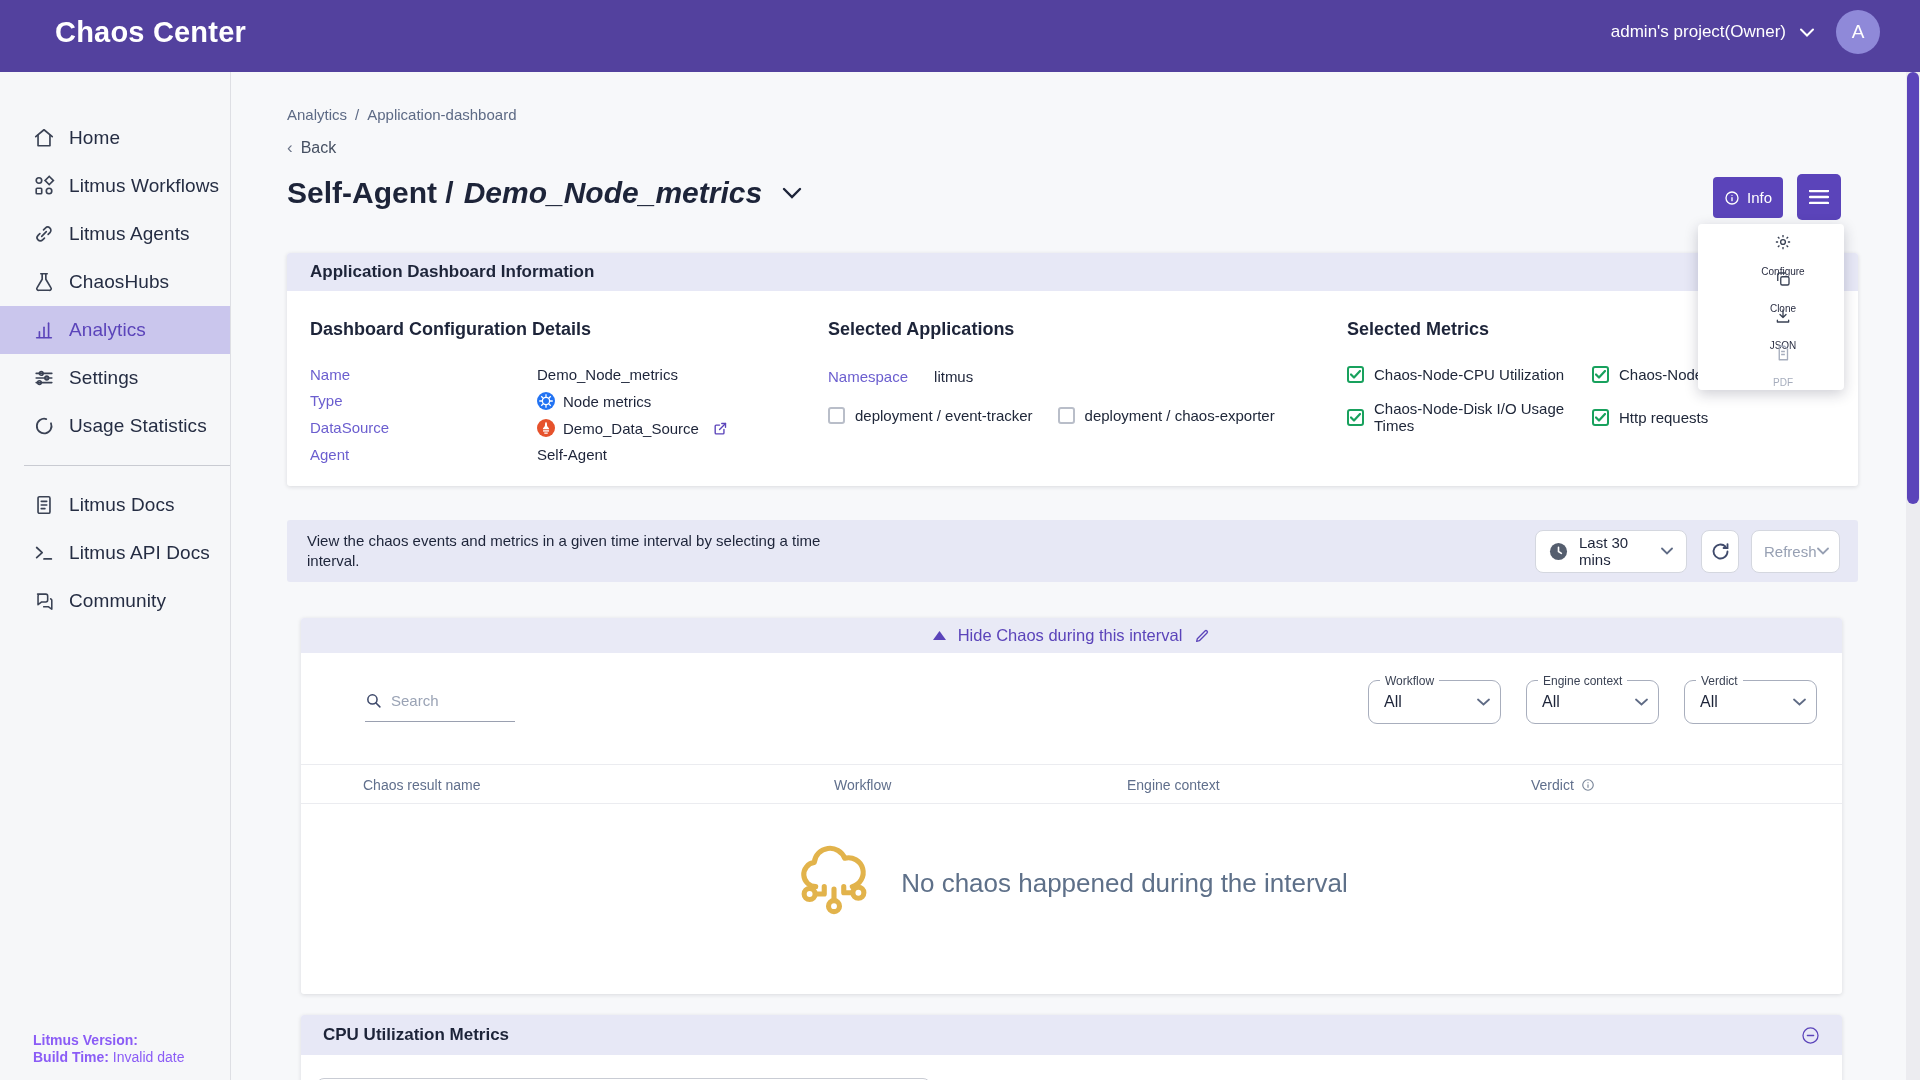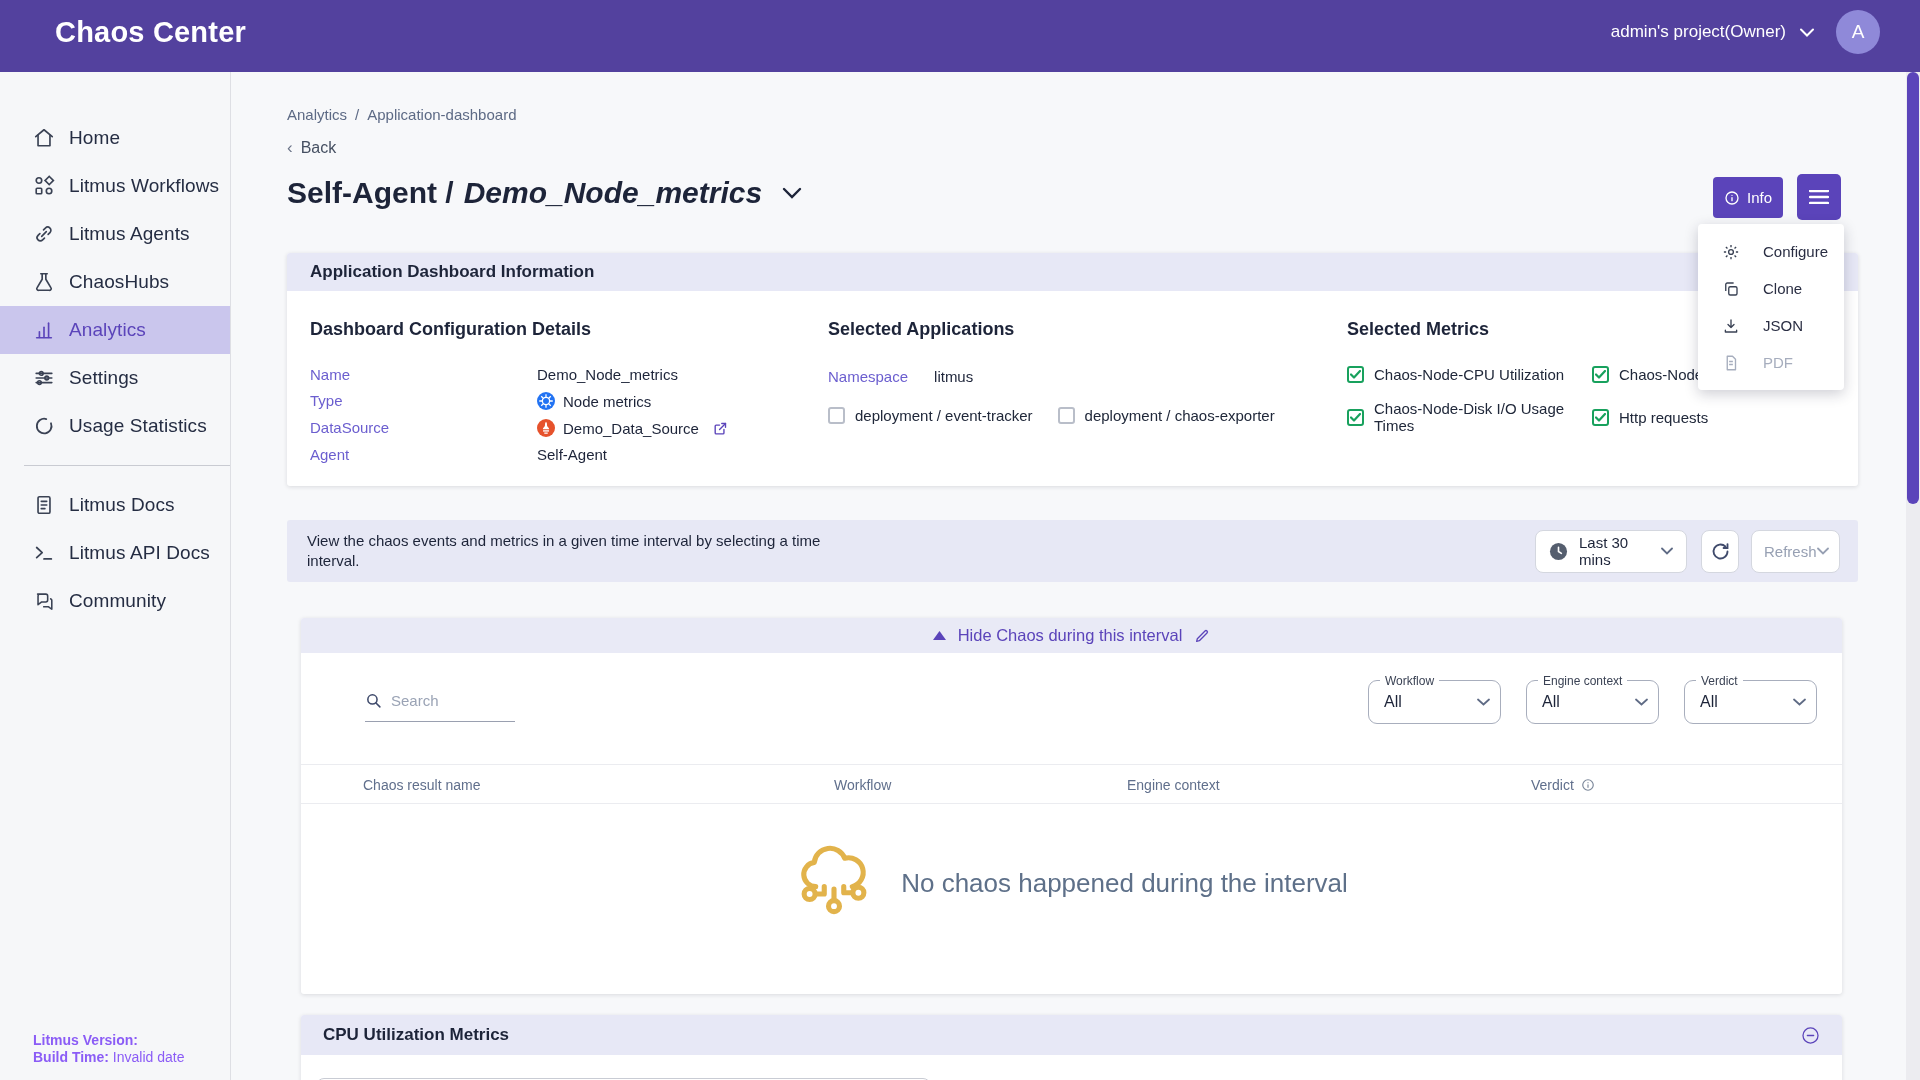--- a/index.html
+++ b/index.html
@@ -44,22 +44,22 @@
   .title-caret { margin-left: 20px; cursor: pointer; display: flex; }
 
   .btn-info { position: absolute; left: 1713px; top: 177px; width: 70px; height: 41px; background: #5B44BA;
     border: none; border-radius: 4px; color: #fff; font-size: 15px; font-family: inherit;
     display: flex; align-items: center; justify-content: center; gap: 7px; cursor: pointer; }
   .btn-burger { position: absolute; left: 1797px; top: 174px; width: 44px; height: 46px; background: #5B44BA;
     border: none; border-radius: 5px; display: flex; align-items: center; justify-content: center; cursor: pointer; }
 
   .dropdown-menu { position: absolute; left: 1698px; top: 224px; width: 146px; background: #fff;
     border-radius: 4px; box-shadow: 0 4px 14px rgba(30,30,60,.22); padding: 9px 0; z-index: 50; }
-  .menu-item { height: 37px; display: flex; align-items: center; gap: 23px; padding-left: 24px;
-    font-size: 15px; color: #2A2E43; cursor: pointer; }
+  .menu-item { height: 37px; display: flex; align-items: center; gap: 15px; padding-left: 24px;
+    font-size: 10px; color: #2A2E43; cursor: pointer; flex-direction: column; }
   .menu-item .mi-icon { width: 18px; height: 18px; display: flex; color: #3A4254; }
   .menu-item.disabled { color: #A6ADBD; cursor: default; }
   .menu-item.disabled .mi-icon { color: #A6ADBD; }
 
   
   .card { position: absolute; background: #fff; border-radius: 3px; box-shadow: 0 1px 4px rgba(20,20,40,.13); }
   .card-strip { background: #E7E8F6; border-radius: 3px 3px 0 0; display: flex; align-items: center; }
 
   .card-info { left: 287px; top: 253px; width: 1571px; height: 233px; }
   .card-info .card-strip { height: 38px; padding-left: 23px; font-size: 17px; font-weight: bold; color: #1D2439; }

